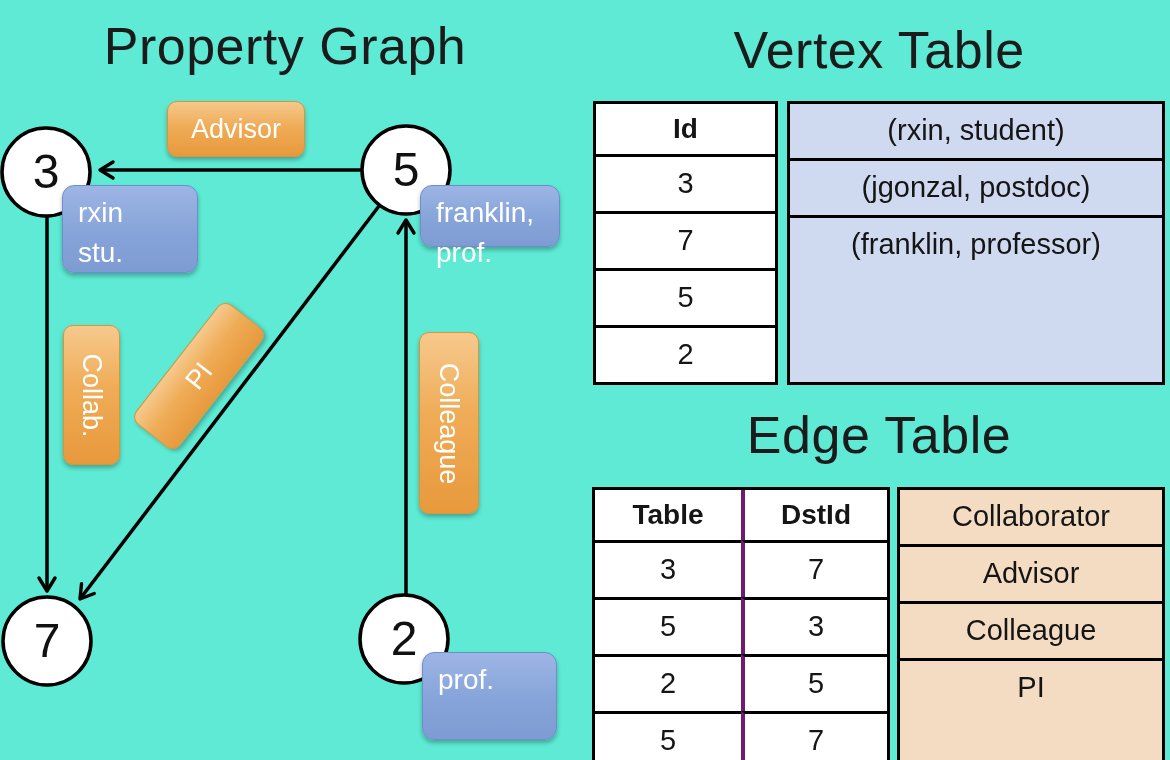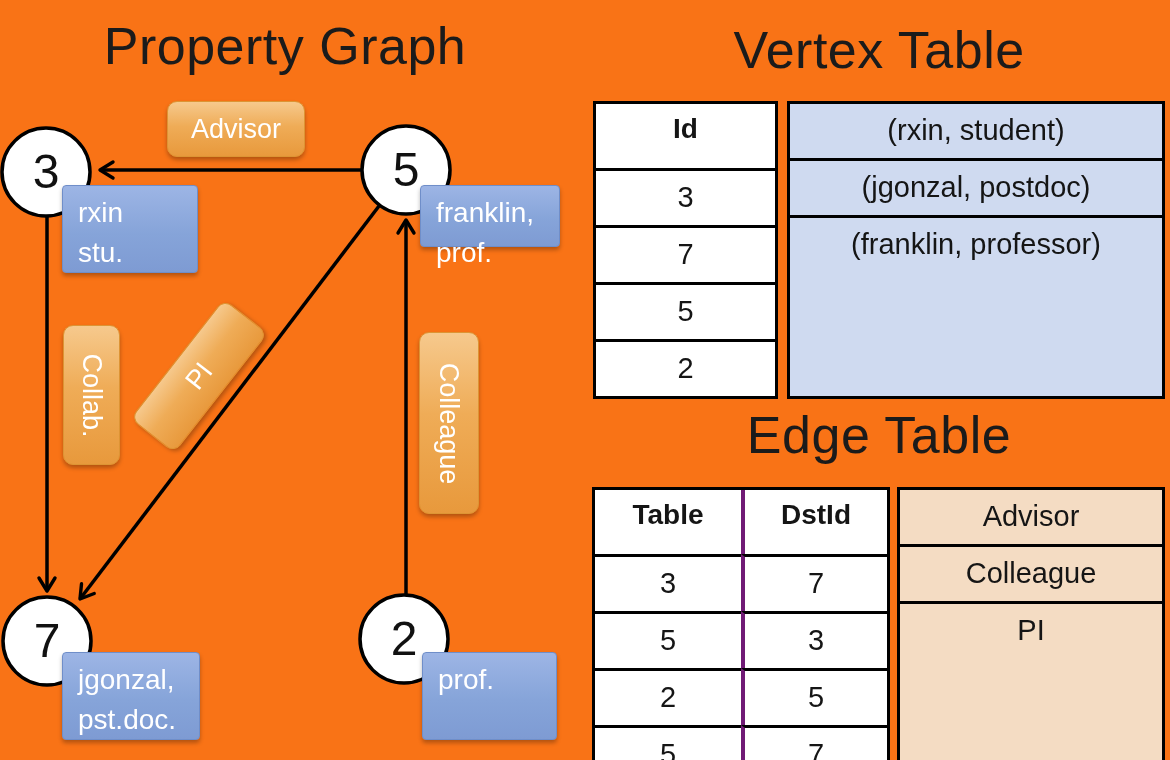--- a/index.html
+++ b/index.html
@@ -1,18 +1,18 @@
 <!DOCTYPE html>
 <html><head>
 <meta charset="utf-8">
 <style>
   html,body { margin:0; padding:0; background:#ffffff; }
   #stage {
     position:relative; width:1170px; height:760px; overflow:hidden;
-    background:#f97316; font-family:"Liberation Sans","DejaVu Sans",sans-serif;
+    background:#5eead4; font-family:"Liberation Sans","DejaVu Sans",sans-serif;
     color:#151515;
   }
   .abs { position:absolute; }
 
   
   .big-title {
     font-size:52px; font-weight:300; letter-spacing:0.5px;
     color:#1b1b1b; text-align:center; white-space:nowrap;
   }
 
@@ -32,37 +32,37 @@
     border:1px solid #dd9434; border-radius:10px;
     box-shadow:0 3px 4px rgba(0,0,0,0.28);
     color:#ffffff; font-size:27px; font-weight:300;
     display:flex; align-items:center; justify-content:center;
   }
   .rot90 { transform:rotate(90deg); white-space:nowrap; }
 
   
   .vcard {
     background:linear-gradient(180deg,#9db5e5 0%,#86a4d9 55%,#7e9bd3 100%);
-    border:1px solid #6f8ec9; border-radius:4px;
+    border:1px solid #6f8ec9; border-radius:12px;
     box-shadow:0 3px 4px rgba(0,0,0,0.28);
     color:#ffffff; font-size:28px; font-weight:300;
     padding:7px 0 0 15px; line-height:1.42; box-sizing:border-box;
   }
   .vcard div { white-space:nowrap; }
 
   
   .tbl-wrap { display:flex; }
   .tcol { border:3px solid #000; box-sizing:border-box; background:#fff; }
   .tcol .cell {
     text-align:center; font-size:29px; font-weight:300;
     border-top:3px solid #000; white-space:nowrap; overflow:hidden;
   }
   .tcol .cell:first-child, .tcol .cell.r0 { border-top:none; }
   .tcol .hdr { font-weight:bold; font-size:28px; }
-  .h50 { height:64px; line-height:49px; }
+  .h50 { height:50px; line-height:49px; }
   .h54 { height:54px; line-height:53px; }
   .fill-v { background:#cfdaf0; }
   .fill-e { background:#f4dcc3; }
   .grid2 { display:grid; grid-template-columns:1fr 1fr; }
   .grid2 .cell.c1 { border-left:4px solid #701a75; }
 </style>
 </head>
 <body>
 
 <div id="stage">
@@ -104,24 +104,20 @@
   </div>
 
   <div class="abs vcard" style="left:62px; top:185px; width:136px; height:88px;">
     <div>rxin</div>
     <div>stu.</div>
   </div>
   <div class="abs vcard" style="left:420px; top:185px; width:140px; height:62px;">
     <div>franklin,</div>
     <div>prof.</div>
   </div>
-  <div class="abs vcard" style="left:62px; top:652px; width:138px; height:88px;">
-    <div>jgonzal,</div>
-    <div>pst.doc.</div>
-  </div>
   <div class="abs vcard" style="left:422px; top:652px; width:135px; height:88px;">
     <div>prof.</div>
   </div>
 
   <div class="abs big-title" style="left:593px; top:20px; width:572px;">Vertex Table</div>
 
   <div class="abs tbl-wrap" style="left:593px; top:101px; width:572px; gap:9px;">
     <div class="tcol" style="width:185px;">
       <div class="cell hdr h50">Id</div>
       <div class="cell h54">3</div>
@@ -145,19 +141,20 @@
       <div class="cell h54">3</div>
       <div class="cell h54 c1">7</div>
       <div class="cell h54">5</div>
       <div class="cell h54 c1">3</div>
       <div class="cell h54">2</div>
       <div class="cell h54 c1">5</div>
       <div class="cell h54">5</div>
       <div class="cell h54 c1">7</div>
     </div>
     <div class="tcol fill-e" style="flex:1;">
+      <div class="cell h54">Collaborator</div>
       <div class="cell h54">Advisor</div>
       <div class="cell h54">Colleague</div>
       <div class="cell h54">PI</div>
     </div>
   </div>
 
 </div>
 
 </body></html>

